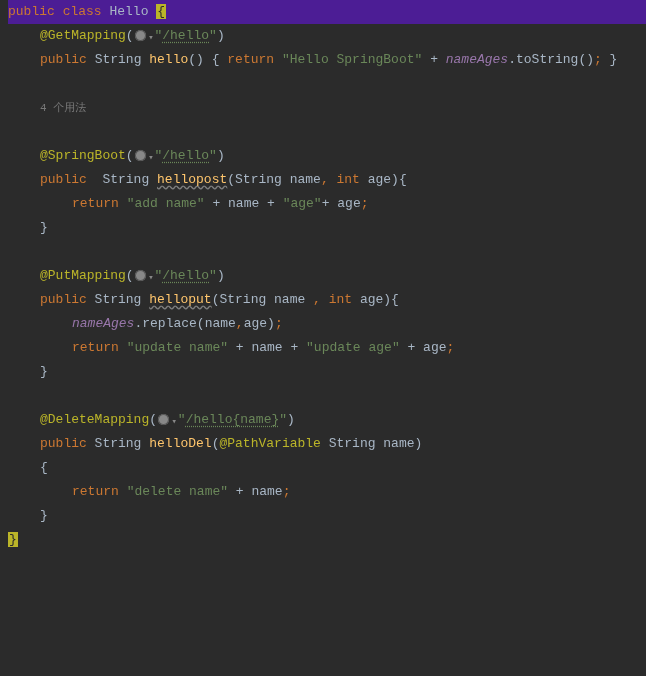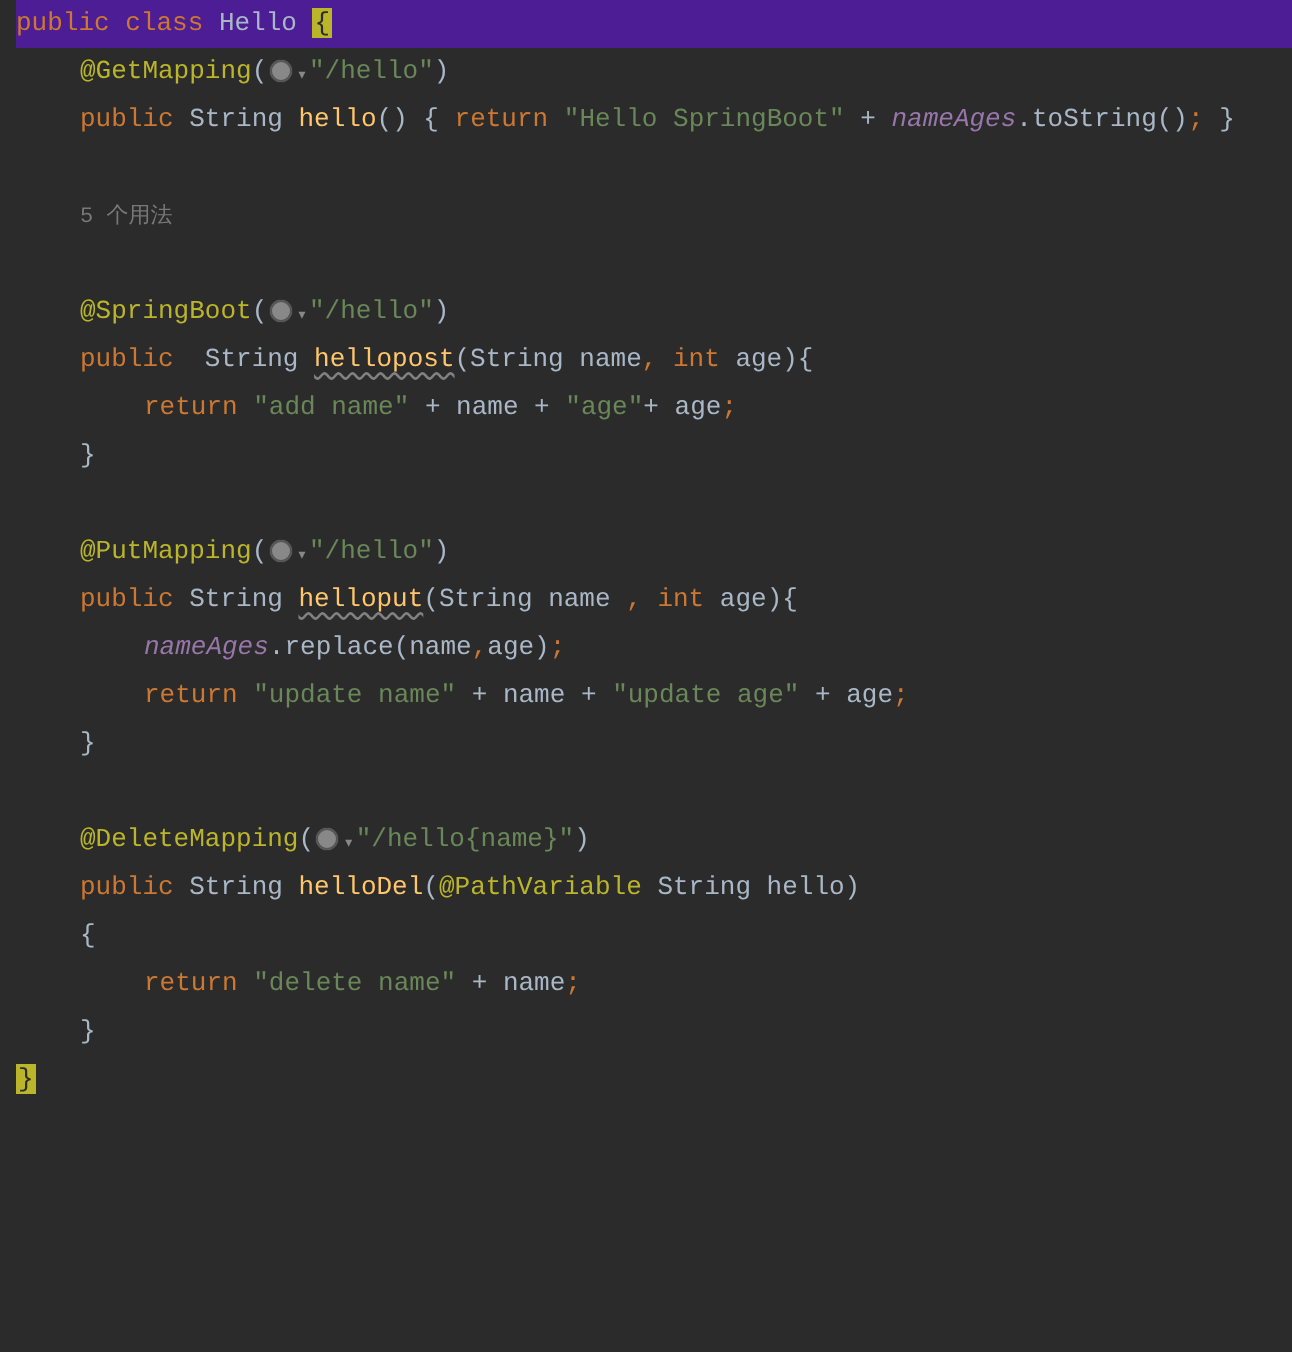--- a/index.html
+++ b/index.html
@@ -22,21 +22,21 @@
     height: 24px;
   }
   .line.highlighted {
     background: #4c1d95;
   }
   .annotation { color: #bbb529; }
   .keyword { color: #cc7832; }
   .classname { color: #a9b7c6; }
   .method { color: #ffc66d; }
   .string { color: #6a8759; }
-  .string-path { color: #6a8759; text-decoration-style: dotted; text-underline-offset: 3px; }
+  .string-path { color: #6a8759; text-decoration: underline; text-decoration-style: dotted; text-underline-offset: 3px; }
   .paren { color: #a9b7c6; }
   .field { color: #9876aa; font-style: italic; }
   .field-bg { background: #4a4a3a; padding: 0 1px; }
   .type { color: #a9b7c6; }
   .comma { color: #cc7832; }
   .semi { color: #cc7832; }
   .usage-hint { color: #787878; font-size: 11px; }
   .gutter-icon {
     display: inline-flex;
     align-items: center;
@@ -71,21 +71,21 @@
 
 
 <div class="line i0 highlighted"><span class="keyword">public</span> <span class="keyword">class</span> <span class="classname">Hello</span> <span class="caret-brace">{</span></div>
 
 <div class="line i1"><span class="annotation">@GetMapping</span><span class="paren">(</span><span class="gutter-icon"><span class="globe"></span></span> <span class="string">"</span><span class="string-path">/hello</span><span class="string">"</span><span class="paren">)</span></div>
 
 <div class="line i1"><span class="keyword">public</span> <span class="type">String</span> <span class="method">hello</span><span class="paren">() { </span><span class="keyword">return</span> <span class="string">"Hello SpringBoot"</span><span> + </span><span class="field">nameAges</span><span>.toString()</span><span class="semi">;</span><span> }</span></div>
 
 <div class="line"></div>
 
-<div class="line i1"><span class="usage-hint">5 个用法</span></div>
+<div class="line i1"><span class="usage-hint">4 个用法</span></div>
 
 
 <div class="line"></div>
 
 <div class="line i1"><span class="annotation">@SpringBoot</span><span class="paren">(</span><span class="gutter-icon"><span class="globe"></span></span> <span class="string">"</span><span class="string-path">/hello</span><span class="string">"</span><span class="paren">)</span></div>
 
 <div class="line i1"><span class="keyword">public</span><span>  String </span><span class="method method-underline">hellopost</span><span>(String name</span><span class="comma">,</span><span> </span><span class="keyword">int</span><span> age){</span></div>
 
 
 <div class="line i2"><span class="keyword">return</span> <span class="string">"add name"</span><span> + name + </span><span class="string">"age"</span><span>+ age</span><span class="semi">;</span></div>
@@ -101,21 +101,21 @@
 <div class="line i2"><span class="field">nameAges</span><span>.replace(name</span><span class="comma">,</span><span>age)</span><span class="semi">;</span></div>
 
 <div class="line i2"><span class="keyword">return</span> <span class="string">"update name"</span><span> + name + </span><span class="string">"update age"</span><span> + age</span><span class="semi">;</span></div>
 
 <div class="line i1"><span>}</span></div>
 
 <div class="line"></div>
 
 <div class="line i1"><span class="annotation">@DeleteMapping</span><span class="paren">(</span><span class="gutter-icon"><span class="globe"></span></span> <span class="string">"</span><span class="string-path">/hello{name}</span><span class="string">"</span><span class="paren">)</span></div>
 
-<div class="line i1"><span class="keyword">public</span><span> String </span><span class="method">helloDel</span><span>(</span><span class="annotation">@PathVariable</span><span> String hello)</span></div>
+<div class="line i1"><span class="keyword">public</span><span> String </span><span class="method">helloDel</span><span>(</span><span class="annotation">@PathVariable</span><span> String name)</span></div>
 
 <div class="line i1"><span>{</span></div>
 
 
 <div class="line i2"><span class="keyword">return</span> <span class="string">"delete name"</span><span> + name</span><span class="semi">;</span></div>
 
 <div class="line i1"><span>}</span></div>
 
 <div class="line i0"><span class="caret-brace">}</span></div>
 

